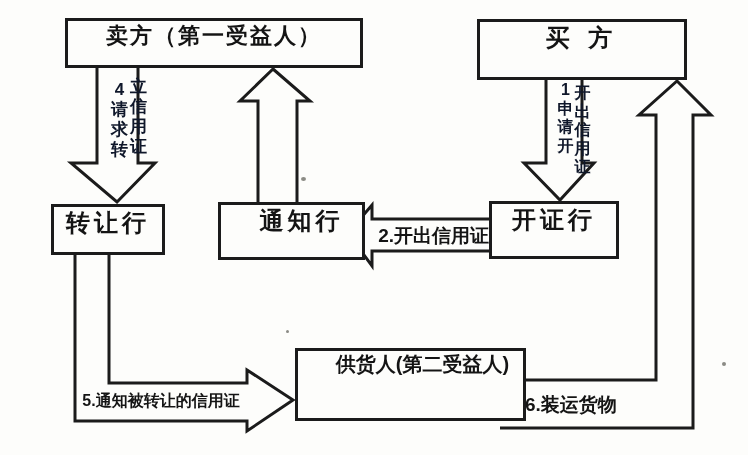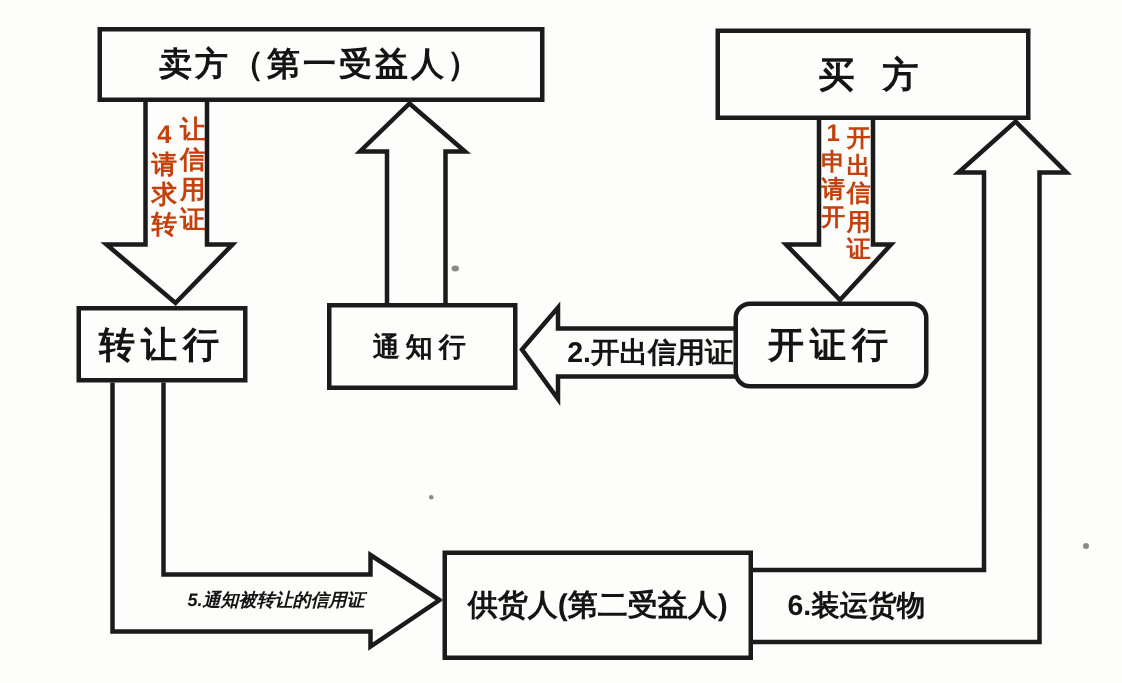--- a/index.html
+++ b/index.html
@@ -10,50 +10,51 @@
     font-family:"Liberation Sans","DejaVu Sans",sans-serif;
     color:#141414;
     overflow:hidden;
   }
   svg.arrows{position:absolute;left:0;top:0;}
   svg.arrows path{stroke:#1b1b1b;stroke-width:3;fill:#fdfdfb;stroke-linejoin:miter;}
   .nodebox{
     position:absolute;
     background:#fdfdfb;
     border:3px solid #1b1b1b;
-    display:flex;align-items:center;justify-content:center;
+    display:flex;align-items:flex-start;justify-content:center;
     font-weight:700;
     white-space:nowrap;
   }
   .node-seller   {left:65px; top:18px;  width:292px; height:44px; font-size:22px; letter-spacing:2px;}
   .node-buyer    {left:477px;top:19px;  width:204px; height:55px; font-size:24px; letter-spacing:6px;}
   .node-transfer {left:51px; top:204px; width:108px; height:45px; font-size:24px; letter-spacing:4px;}
-  .node-advising {left:218px;top:202px; width:121px; height:52px; font-size:18px; letter-spacing:4px;}
-  .node-issuing  {left:489px;top:201px; width:124px; height:52px; font-size:24px; letter-spacing:4px;border-radius:11px;}
-  .node-supplier {left:295px;top:367px; width:201px; height:67px; font-size:20px; letter-spacing:0px;}
+  .node-advising {left:218px;top:202px; width:121px; height:52px; font-size:24px; letter-spacing:4px;padding-left:20px;}
+  .node-issuing  {left:489px;top:201px; width:124px; height:52px; font-size:24px; letter-spacing:4px;}
+  .node-supplier {left:295px;top:348px; width:201px; height:67px; font-size:20px; letter-spacing:0px;padding-left:24px;}
   .vtext{
     position:absolute;
     font-weight:700;
-    color:#c2410c;
+    color:#0f172a;
     word-break:break-all;
     text-align:center;
+    margin-left:10px;
   }
   .f4c1{left:100px;top:80px;width:19px;font-size:17px;line-height:20px;}
   .f4c2{left:119px;top:77px;width:19px;font-size:17px;line-height:20px;}
   .f3c {left:263px;top:75px;width:21px;font-size:17.5px;line-height:20.5px;}
   .f1c1{left:547px;top:81px;width:17px;font-size:16px;line-height:18.5px;}
   .f1c2{left:564px;top:84px;width:17px;font-size:16px;line-height:18.5px;}
   .htext{
     position:absolute;
     font-weight:700;
     color:#141414;
     white-space:nowrap;
   }
   .f2{left:373px;top:222px;width:116px;text-align:right;font-size:19px;line-height:27px;}
-  .f5{left:79px; top:390px;width:164px;text-align:right;font-size:12px;line-height:21px;font-style:italic;}
+  .f5{left:79px; top:390px;width:164px;text-align:center;font-size:16px;line-height:21px;}
   .f6{left:525px;top:393px;width:115px;text-align:left;font-size:19px;line-height:23px;}
   .speck{position:absolute;background:#8b8b85;border-radius:50%;}
   .speck.s1{left:301px;top:177px;width:5px;height:4px;}
   .speck.s2{left:722px;top:362px;width:4px;height:4px;}
   .speck.s3{left:286px;top:330px;width:3px;height:3px;}
 </style>
 </head>
 <body>
 
 <div id="canvas">
@@ -86,21 +87,21 @@
     <span>通知行</span>
   </div>
   <div class="nodebox node-issuing">
     <span>开证行</span>
   </div>
   <div class="nodebox node-supplier">
     <span>供货人(第二受益人)</span>
   </div>
 
   <div class="vtext f4c1">4请求转</div>
-  <div class="vtext f4c2">让信用证</div>
+  <div class="vtext f4c2">立信用证</div>
 
 
   <div class="vtext f1c1">1申请开</div>
   <div class="vtext f1c2">开出信用证</div>
 
   <div class="htext f2">2.开出信用证</div>
   <div class="htext f5">5.通知被转让的信用证</div>
   <div class="htext f6">6.装运货物</div>
 
   <div class="speck s1"></div>

